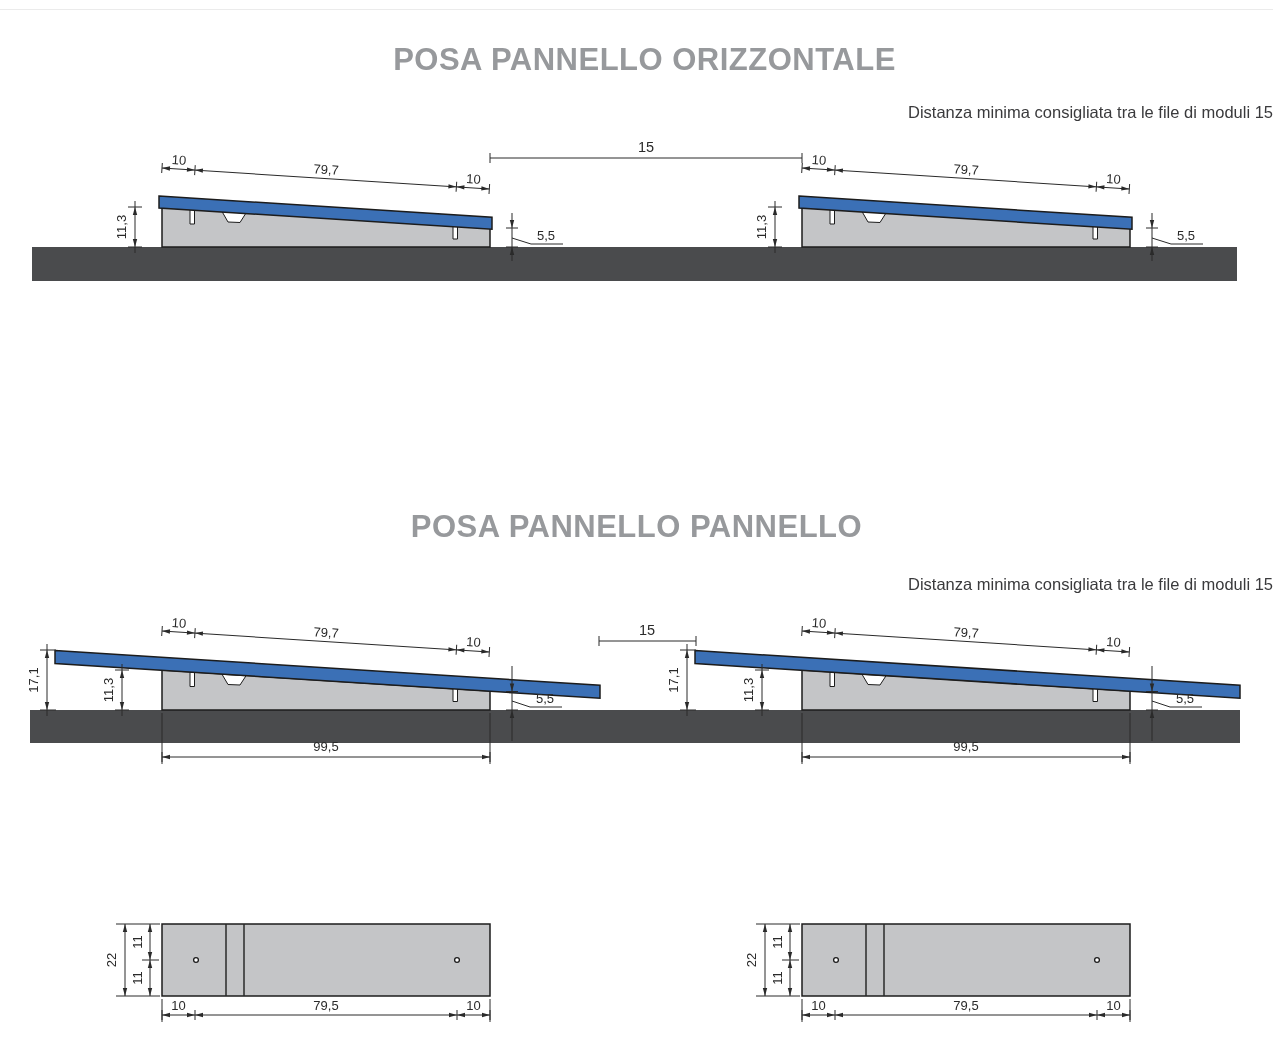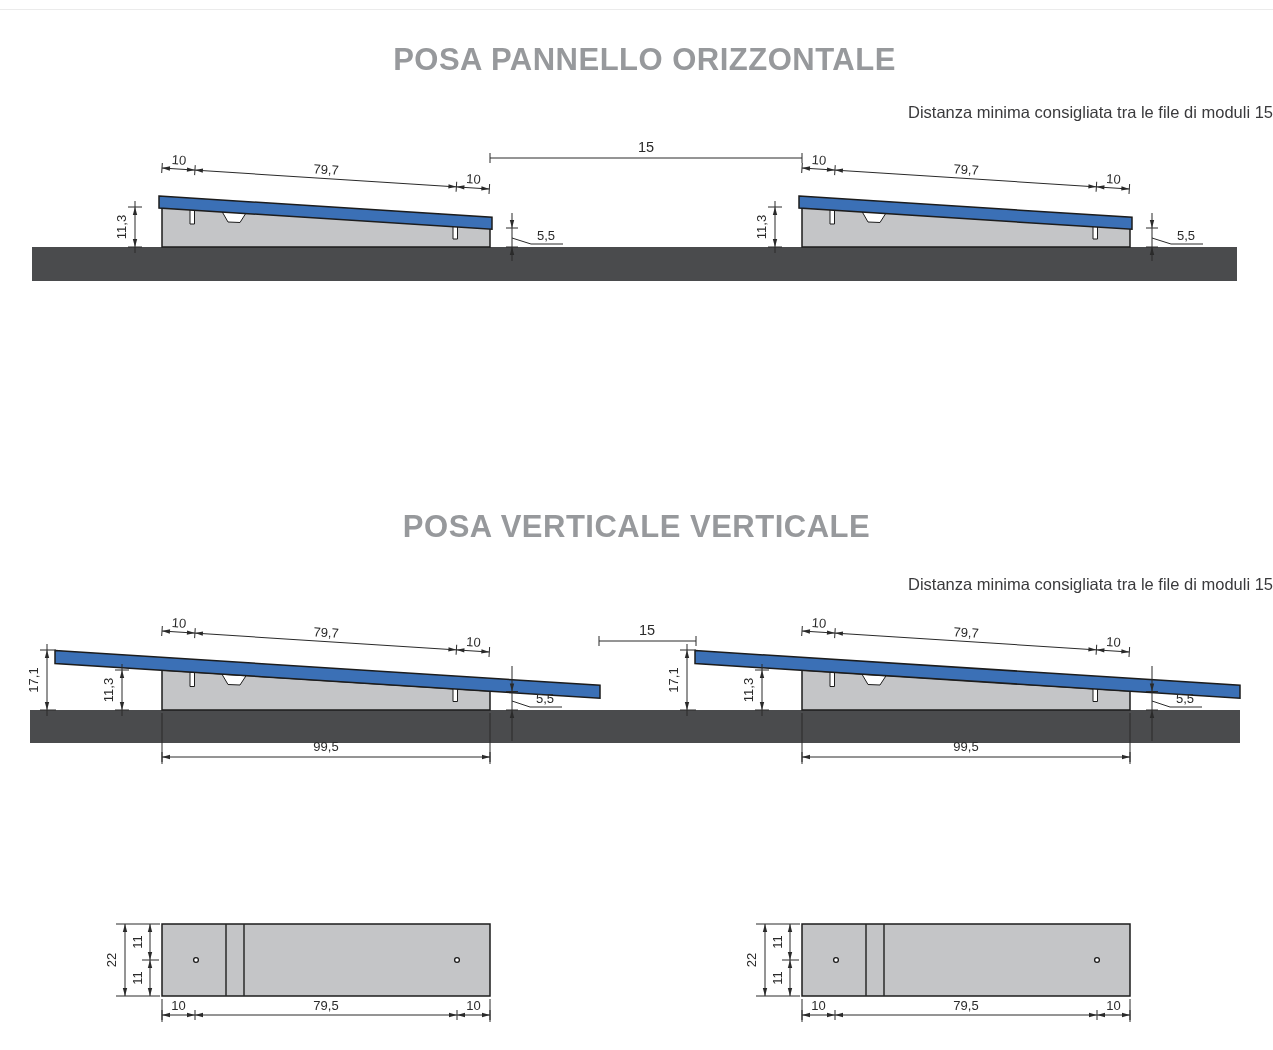--- a/index.html
+++ b/index.html
@@ -20,21 +20,21 @@
   .gaptxt{font-size:14.5px;}
 </style>
 </head>
 <body>
 
 <div class="page">
   <div class="topline"></div>
 
   <div class="title t1">POSA PANNELLO ORIZZONTALE</div>
   <div class="subtitle s1">Distanza minima consigliata tra le file di moduli 15</div>
-  <div class="title t2">POSA VERTICALE VERTICALE</div>
+  <div class="title t2">POSA PANNELLO PANNELLO</div>
   <div class="subtitle s2">Distanza minima consigliata tra le file di moduli 15</div>
 
   <svg width="1273" height="1050" viewBox="0 0 1273 1050">
     <defs>
 
       <g id="mod-h">
         <path class="shape" d="M162,247 L162,207 L490,228 L490,247 Z" fill="#c4c5c7"></path>
         <path class="shape" style="stroke-width:1" d="M190,209.5 L194.5,209.8 L194.5,224 L190,224 Z" fill="#ffffff"></path>
         <path class="shape" style="stroke-width:1" d="M222,211.5 L246,213 L240,222.5 L228,222 Z" fill="#ffffff"></path>
         <path class="shape" style="stroke-width:1" d="M453,225.3 L457.5,225.6 L457.5,239 L453,239 Z" fill="#ffffff"></path>

